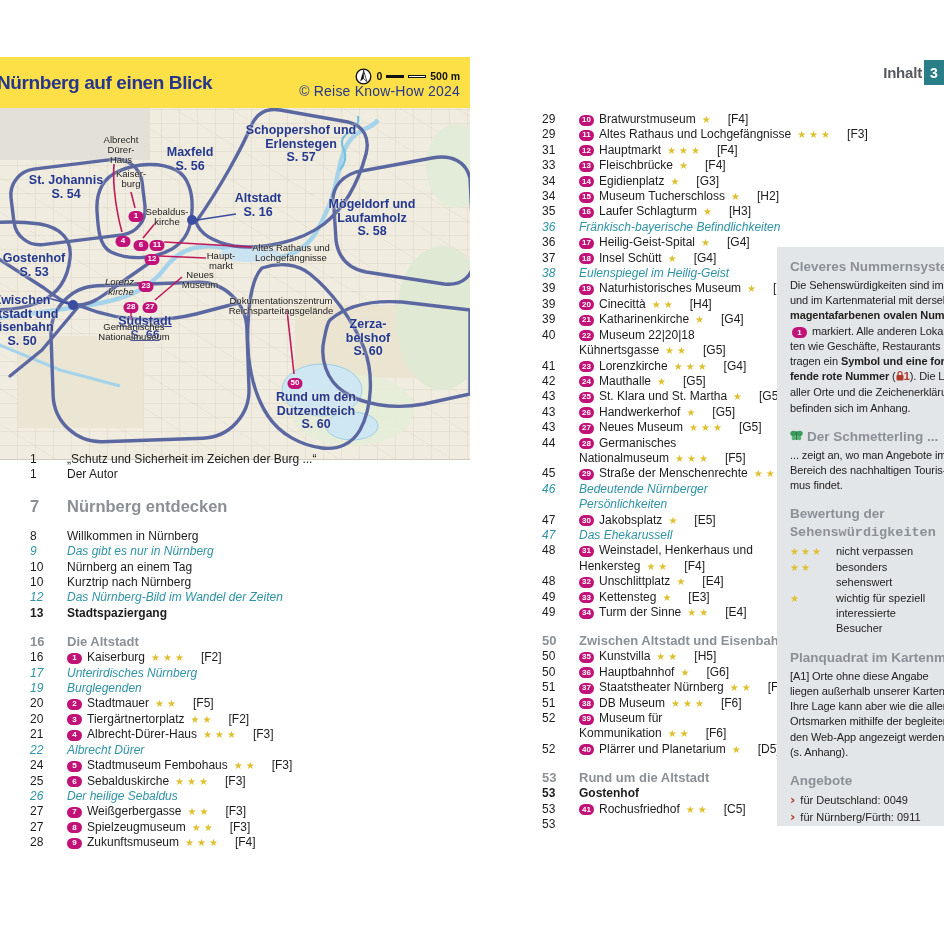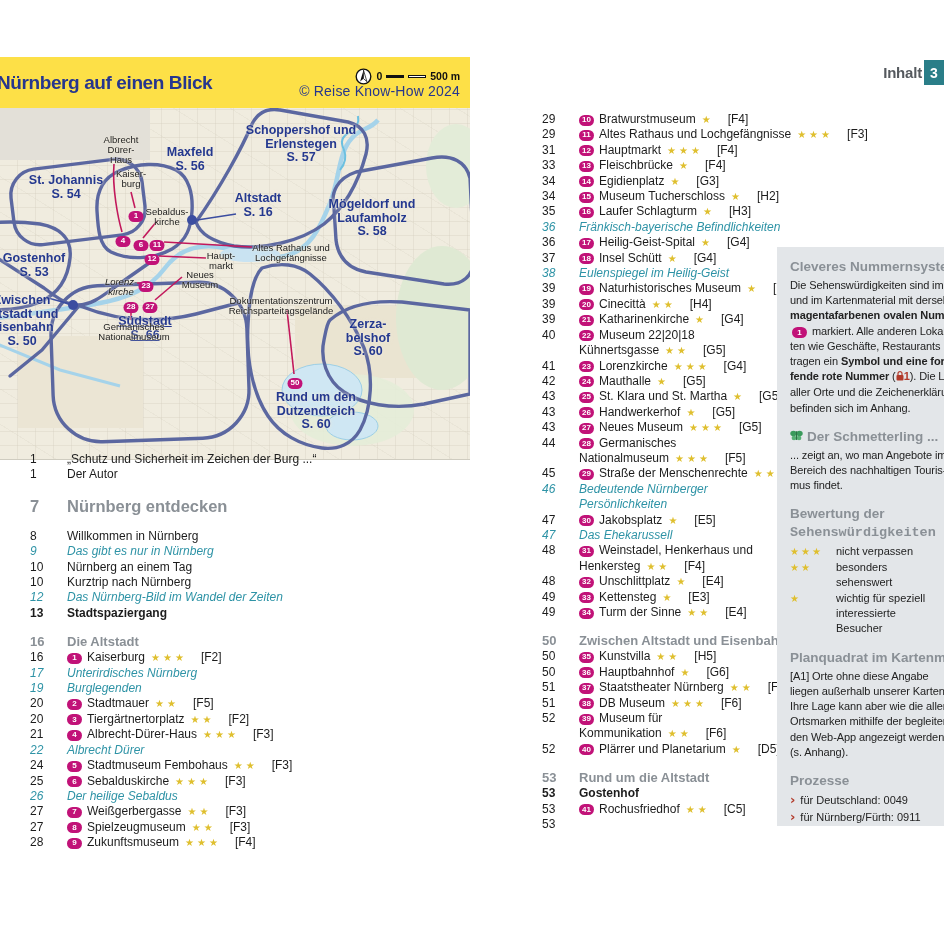--- a/index.html
+++ b/index.html
@@ -693,21 +693,21 @@
     <div class="sb-h">
       <span>Planquadrat im Kartenmaterial</span>
     </div>
     <div class="sb-line"><span>[A1]    Orte ohne diese Angabe</span></div>
     <div class="sb-line"><span>liegen außerhalb unserer Karten.</span></div>
     <div class="sb-line"><span>Ihre Lage kann aber wie die aller</span></div>
     <div class="sb-line"><span>Ortsmarken mithilfe der begleiten-</span></div>
     <div class="sb-line"><span>den Web-App angezeigt werden</span></div>
     <div class="sb-line"><span>(s. Anhang).</span></div>
     <div class="sb-h">
-      <span>Prozesse</span>
+      <span>Angebote</span>
     </div>
     <div class="sb-chev-row">
       <span class="chev">›</span>
       <span>für Deutschland: 0049</span>
     </div>
     <div class="sb-chev-row">
       <span class="chev">›</span>
       <span>für Nürnberg/Fürth: 0911</span>
     </div>
   </div>

